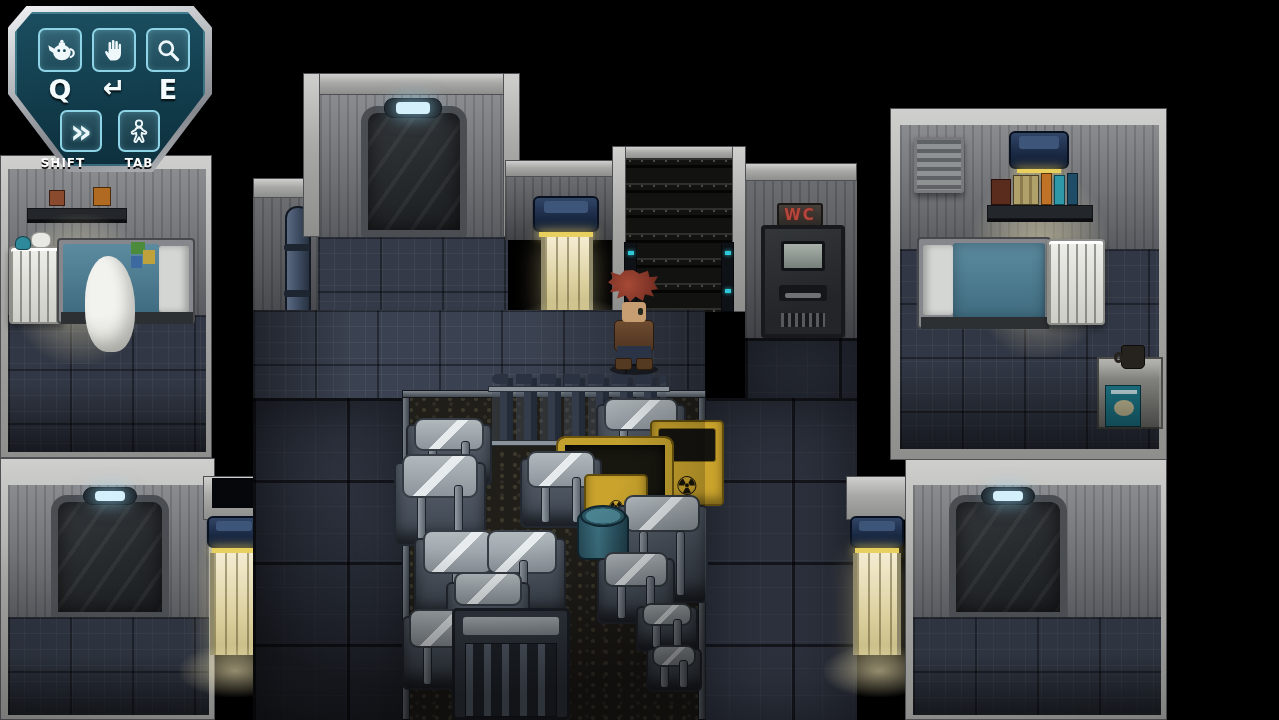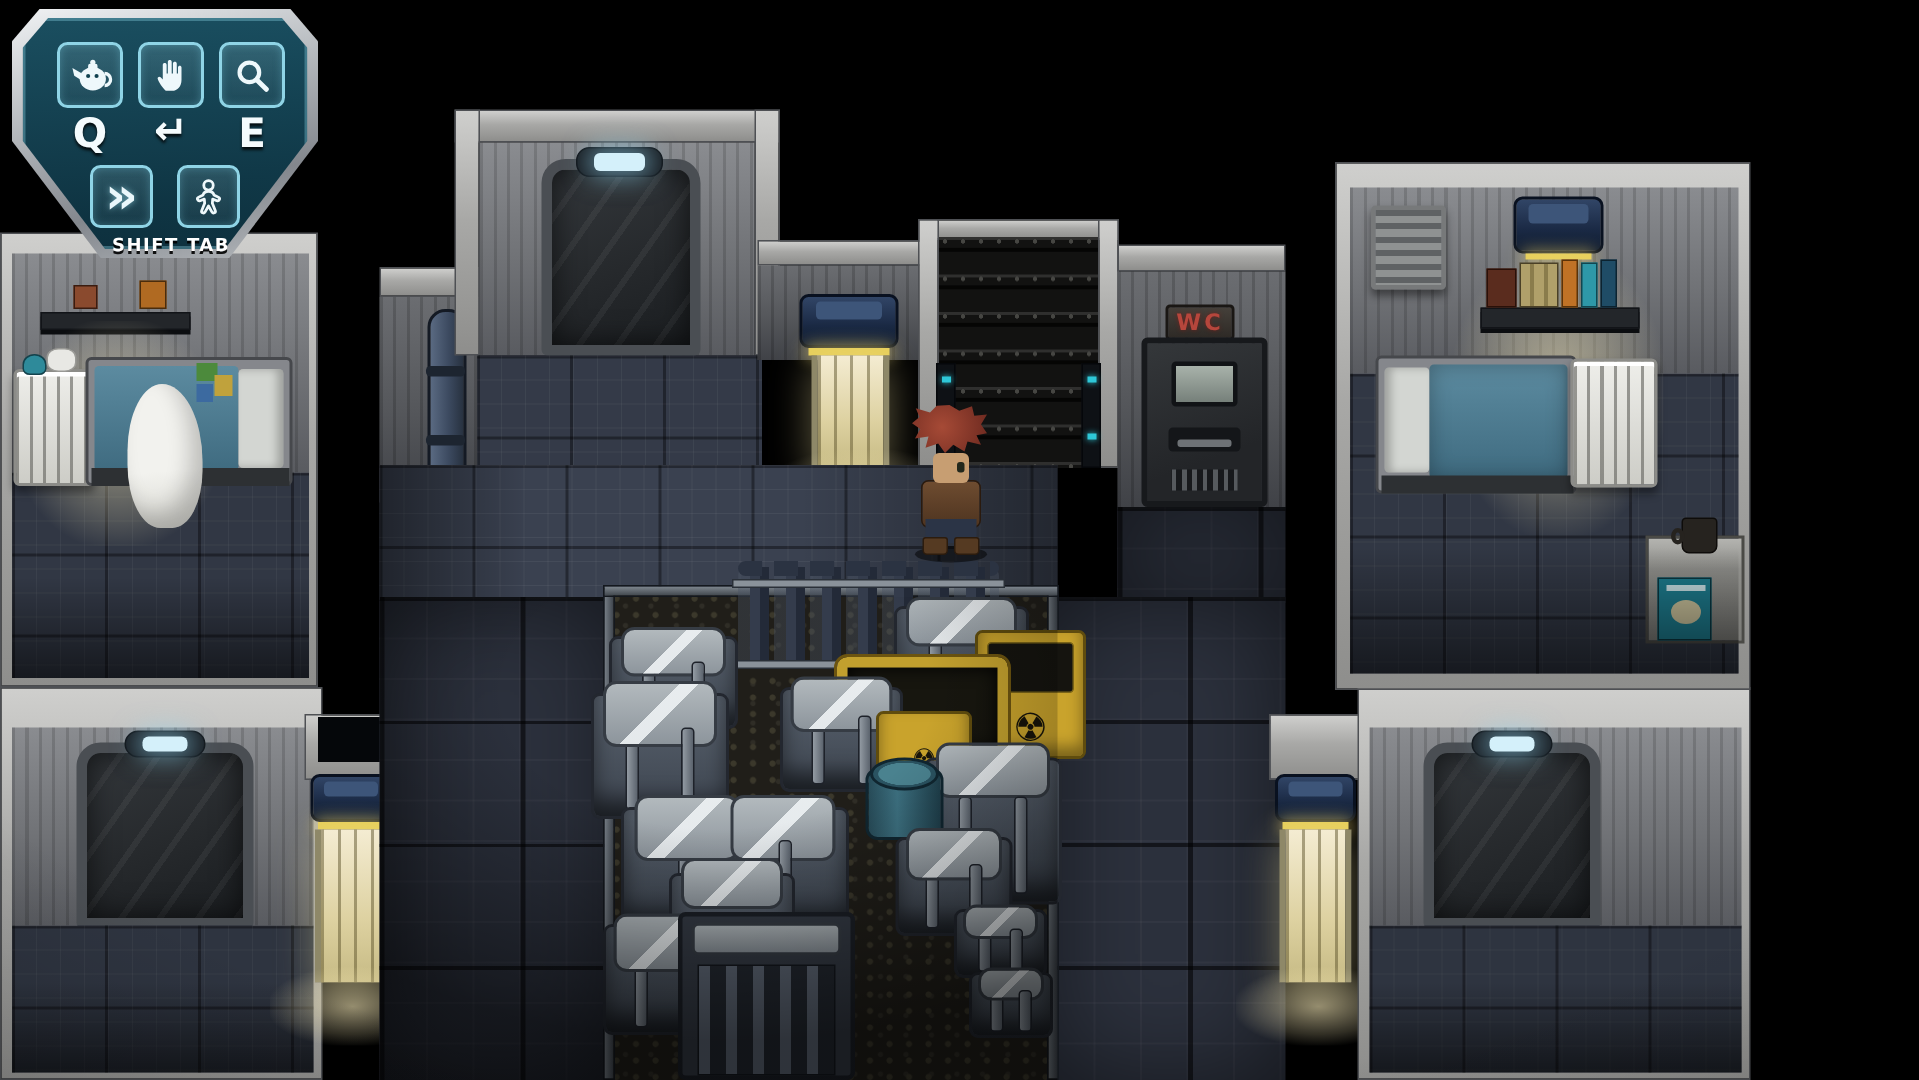--- a/index.html
+++ b/index.html
@@ -385,17 +385,17 @@
     <div class="hud-btn" style="left:52px;top:104px;width:42px;height:42px;">
       <span class="chev">»</span>
     </div>
     <div class="hud-btn" style="left:110px;top:104px;width:42px;height:42px;">
       <svg width="28" height="28" viewBox="0 0 24 24">
         <circle cx="12" cy="5.6" r="2.7" fill="none" stroke="#eef8fb" stroke-width="1.6"></circle>
         <path d="M12 9c-1.9 0-2.8.9-3.1 2.1l-2.7 1.4c-1.1.6-.3 2.3 1 1.9l2.4-.9.2 2.3-1.7 4.3c-.4 1.1 1.2 1.9 1.9.8l2-3.5 2 3.5c.7 1.1 2.3.3 1.9-.8l-1.7-4.3.2-2.3 2.4.9c1.3.4 2.1-1.3 1-1.9l-2.7-1.4C14.8 9.9 13.9 9 12 9z" fill="none" stroke="#eef8fb" stroke-width="1.6" stroke-linejoin="round"></path>
       </svg>
     </div>
 
-    <div class="hud-word" style="left:54px;top:150px;width:70px;">SHIFT</div>
+    <div class="hud-word" style="left:20px;top:150px;width:70px;">SHIFT</div>
     <div class="hud-word" style="left:103px;top:150px;width:56px;">TAB</div>
   </div>
 
 </div>
 
 </body></html>

